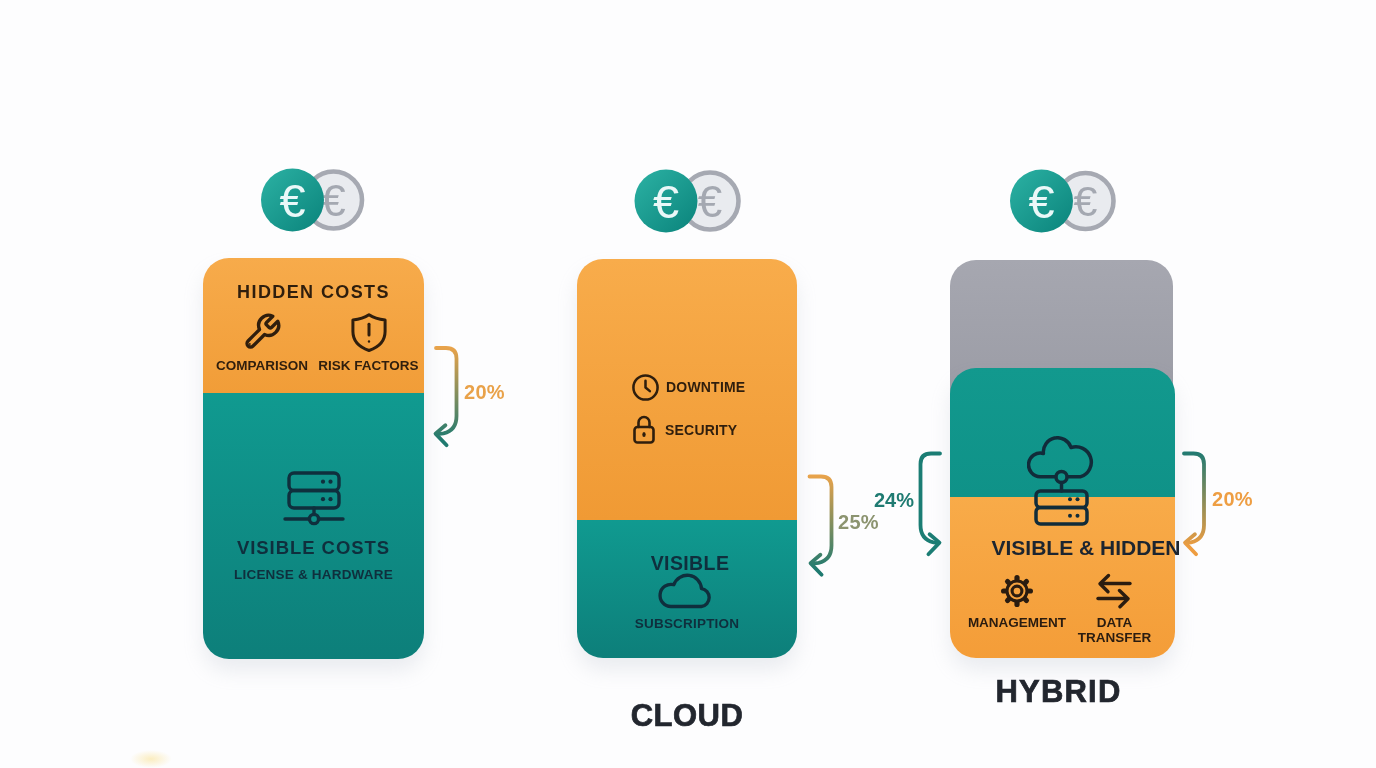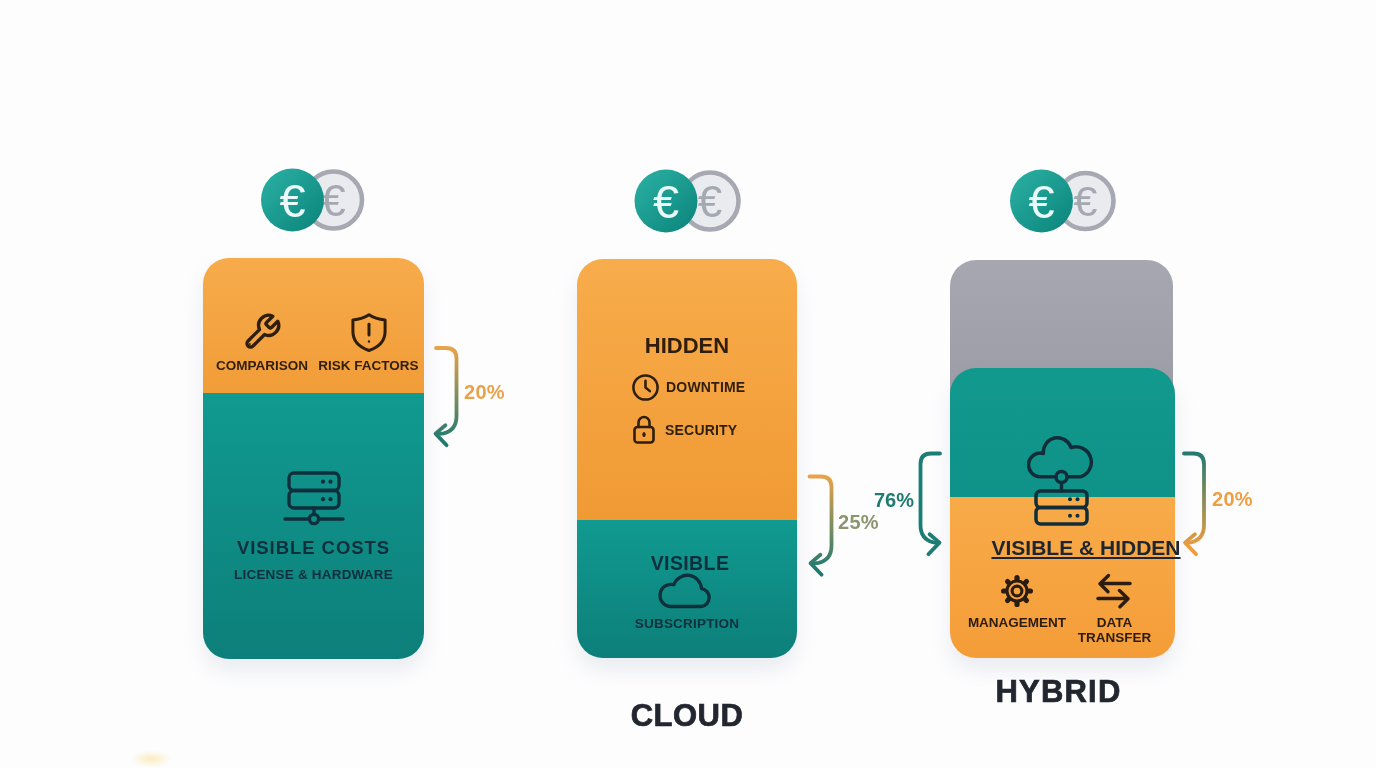--- a/index.html
+++ b/index.html
@@ -53,20 +53,21 @@
       <text x="75.5" y="47" font-size="43" fill="#a4a8b1" text-anchor="middle" font-family="Liberation Sans">€</text>
       <circle cx="31.5" cy="32" r="31.5" fill="url(#tealcoin)"></circle>
       <text x="31.5" y="48.5" font-size="47" fill="#eaf8f8" text-anchor="middle" font-family="Liberation Sans">€</text>
     </g>
   </svg>
 
   <div class="card" style="left:203px;top:258px;width:221px;height:401px;">
     <div class="sec" style="top:0;height:135px;background:linear-gradient(180deg,#f7ab4b,#f19d38);"></div>
     <div class="sec" style="top:135px;height:266px;background:linear-gradient(180deg,#109a90,#0d7f7a);"></div>
   </div>
+  <div class="t onorange" style="left:203px;top:282px;width:221px;font-size:18px;letter-spacing:1.4px;">HIDDEN COSTS</div>
 
   <svg style="left:242px;top:312px" width="40" height="40" viewBox="0 0 24 24" fill="none" stroke="#2f1e0d" stroke-width="2" stroke-linecap="round" stroke-linejoin="round">
     <path d="M14.7 6.3a1 1 0 0 0 0 1.4l1.6 1.6a1 1 0 0 0 1.4 0l3.77-3.77a6 6 0 0 1-7.94 7.94l-6.91 6.91a2.12 2.12 0 0 1-3-3l6.91-6.91a6 6 0 0 1 7.94-7.94l-3.76 3.76z"></path>
     <circle cx="4.7" cy="19.2" r="0.55" fill="#2f1e0d" stroke="none"></circle>
   </svg>
 
   <svg style="left:350px;top:312px" width="38" height="41" viewBox="0 0 24 26" fill="none" stroke="#2f1e0d" stroke-width="1.9" stroke-linecap="round" stroke-linejoin="round">
     <path d="M12 1.8 C15.2 3.9 18.8 4.7 22.2 5.1 V12.3 C22.2 18.5 18 22.3 12 24.4 C6 22.3 1.8 18.5 1.8 12.3 V5.1 C5.2 4.7 8.8 3.9 12 1.8 Z"></path>
     <line x1="12" y1="7.8" x2="12" y2="14.6"></line>
     <circle cx="12" cy="18.7" r="0.75" fill="#2f1e0d" stroke="none"></circle>
@@ -100,21 +101,20 @@
       <path d="M6 8 H16 Q26.5 8 26.5 18.5 V76 Q26.5 90.5 13.5 93.3 L9.5 93.8"></path>
       <path d="M15.4 85.3 L5.5 93.6 L16.6 105.2"></path>
     </g>
   </svg>
   <div class="pct" style="left:464px;top:381px;color:#e9a24a;">20%</div>
 
   <div class="card" style="left:577px;top:259px;width:220px;height:399px;">
     <div class="sec" style="top:0;height:261px;background:linear-gradient(180deg,#f8ac4b,#f09a34);"></div>
     <div class="sec" style="top:261px;height:138px;background:linear-gradient(180deg,#109a90,#0d7f7a);"></div>
   </div>
-  <div class="t onorange" style="left:577px;top:333px;width:220px;font-size:22px;letter-spacing:0px;">HIDDEN</div>
 
   <svg style="left:631px;top:373px" width="29" height="29" viewBox="0 0 24 24" fill="none" stroke="#2f1e0d" stroke-width="2.1" stroke-linecap="round" stroke-linejoin="round">
     <circle cx="12" cy="12" r="10"></circle>
     <polyline points="12 6.5 12 12 15.6 15"></polyline>
   </svg>
   <div class="pct" style="left:666px;top:379px;color:#2f1e0d;font-size:14px;letter-spacing:.2px;">DOWNTIME</div>
 
   <svg style="left:632px;top:413px" width="24" height="32" viewBox="0 0 24 32" fill="none" stroke="#2f1e0d" stroke-width="2.6" stroke-linecap="round" stroke-linejoin="round">
     <path d="M6.5 14 V9.5 a5.5 5.5 0 0 1 11 0 V14"></path>
     <rect x="2.5" y="14" width="19" height="15.5" rx="3"></rect>
@@ -134,42 +134,42 @@
       <linearGradient id="g2" x1="0" y1="8" x2="0" y2="102" gradientUnits="userSpaceOnUse">
         <stop offset="0" stop-color="#e8a34b"></stop>
           <stop offset="1" stop-color="#1f7a70"></stop>
       </linearGradient>
     </defs>
     <g stroke="url(#g2)" stroke-width="3.8" stroke-linecap="round" stroke-linejoin="round">
       <path d="M6.5 8.5 H18 Q28.5 8.5 28.5 19 V77.5 Q28.5 92 15.5 94.8 L11.5 95.3"></path>
       <path d="M17.4 86.8 L7.5 95.1 L18.6 106.7"></path>
     </g>
   </svg>
-  <div class="pct" style="left:874px;top:489px;color:#1f7b72;letter-spacing:0;">76%</div>
+  <div class="pct" style="left:874px;top:489px;color:#1f7b72;letter-spacing:0;">24%</div>
   <div class="pct" style="left:838px;top:511px;color:#8c9470;">25%</div>
 
   <div class="card" style="left:950px;top:260px;width:223px;height:300px;box-shadow:none;
        background:linear-gradient(180deg,#a6a7b0,#8e8f99);"></div>
   <div class="card" style="left:950px;top:368px;width:225px;height:290px;">
     <div class="sec" style="top:0;height:129px;background:linear-gradient(180deg,#12998e,#0f9288);"></div>
     <div class="sec" style="top:129px;height:161px;background:linear-gradient(180deg,#f8ab49,#f49d38);"></div>
   </div>
 
   <svg style="left:1027px;top:436px" width="68" height="90" viewBox="0 0 68 90" fill="none" stroke="#112c3a" stroke-width="3.5" stroke-linecap="round" stroke-linejoin="round">
     <path d="M28 40.7 H13.2 a11.8 11.8 0 1 1 3.2-23.2 A14.2 14.2 0 0 1 44 11.5 a11.3 11.3 0 0 1 9.8 29.2 H41.3"></path>
     <circle cx="34.5" cy="41" r="5.5"></circle>
     <line x1="34.5" y1="46.5" x2="34.5" y2="55"></line>
     <rect x="9" y="55" width="51" height="16.5" rx="4.5"></rect>
     <rect x="9" y="71.5" width="51" height="16.5" rx="4.5"></rect>
     <circle cx="43" cy="63.2" r="2" fill="#112c3a" stroke="none"></circle>
     <circle cx="50.5" cy="63.2" r="2" fill="#112c3a" stroke="none"></circle>
     <circle cx="43" cy="79.7" r="2" fill="#112c3a" stroke="none"></circle>
     <circle cx="50.5" cy="79.7" r="2" fill="#112c3a" stroke="none"></circle>
   </svg>
-  <div class="t" style="left:950px;top:536px;width:272px;font-size:21px;letter-spacing:0px;color:#1c2530;text-decoration:underline;">VISIBLE &amp; HIDDEN</div>
+  <div class="t" style="left:950px;top:536px;width:272px;font-size:21px;letter-spacing:0px;color:#1c2530;">VISIBLE &amp; HIDDEN</div>
 
   <svg style="left:999px;top:573px" width="36" height="36" viewBox="0 0 36 36" fill="none" stroke="#2a1c10" stroke-width="3.1" stroke-linecap="round" stroke-linejoin="round">
     <circle cx="18" cy="18" r="10"></circle>
     <circle cx="18" cy="18" r="4.9"></circle>
     <g stroke-width="5.2">
       <line x1="18" y1="4.6" x2="18" y2="6.0"></line>
       <line x1="18" y1="30.0" x2="18" y2="31.4"></line>
       <line x1="4.6" y1="18" x2="6.0" y2="18"></line>
       <line x1="30.0" y1="18" x2="31.4" y2="18"></line>
       <line x1="8.53" y1="8.53" x2="9.51" y2="9.51"></line>

